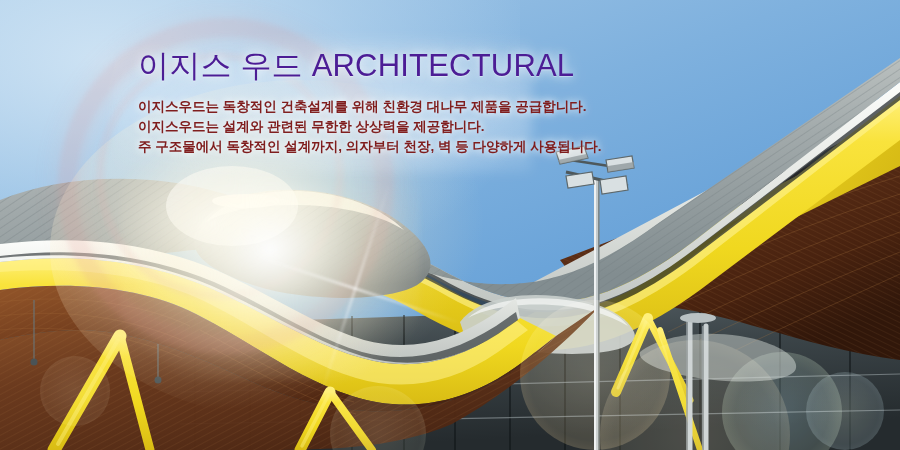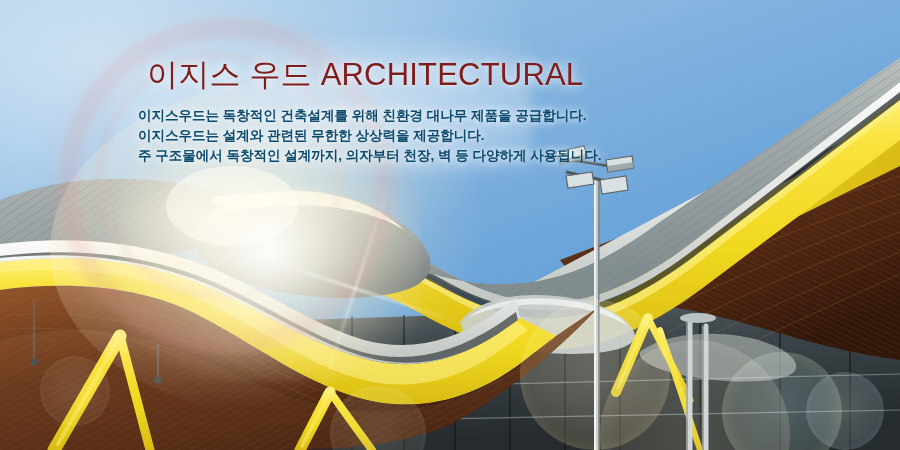--- a/index.html
+++ b/index.html
@@ -174,44 +174,44 @@
   }
 
   
   .copy {
     position: absolute;
     left: 138px;
     top: 48px;
     width: 560px;
   }
   .headline {
-    margin: 9px;
+    margin: 0;
     font-family: "Liberation Sans", sans-serif;
     font-size: 31px;
     font-weight: 400;
     letter-spacing: 0.2px;
     line-height: 1.18;
-    color: #7f1d1d;
+    color: #4c1d95;
     text-shadow:
       0 0 10px rgba(255,255,255,0.85),
       0 0 20px rgba(255,255,255,0.55),
       0 1px 0 rgba(255,255,255,0.35);
     white-space: nowrap;
   }
   .body-copy {
     margin: 12px 0 0 0;
     padding: 0;
     list-style: none;
   }
   .body-copy li {
     font-family: "Liberation Sans", sans-serif;
     font-size: 13.5px;
     font-weight: bold;
     line-height: 20px;
-    color: #0c4a6e;
+    color: #7f1d1d;
     text-shadow:
       0 0 7px rgba(255,255,255,0.92),
       0 0 13px rgba(255,255,255,0.60);
     white-space: nowrap;
   }
 </style>
 </head>
 <body>
 
 <div id="banner">

